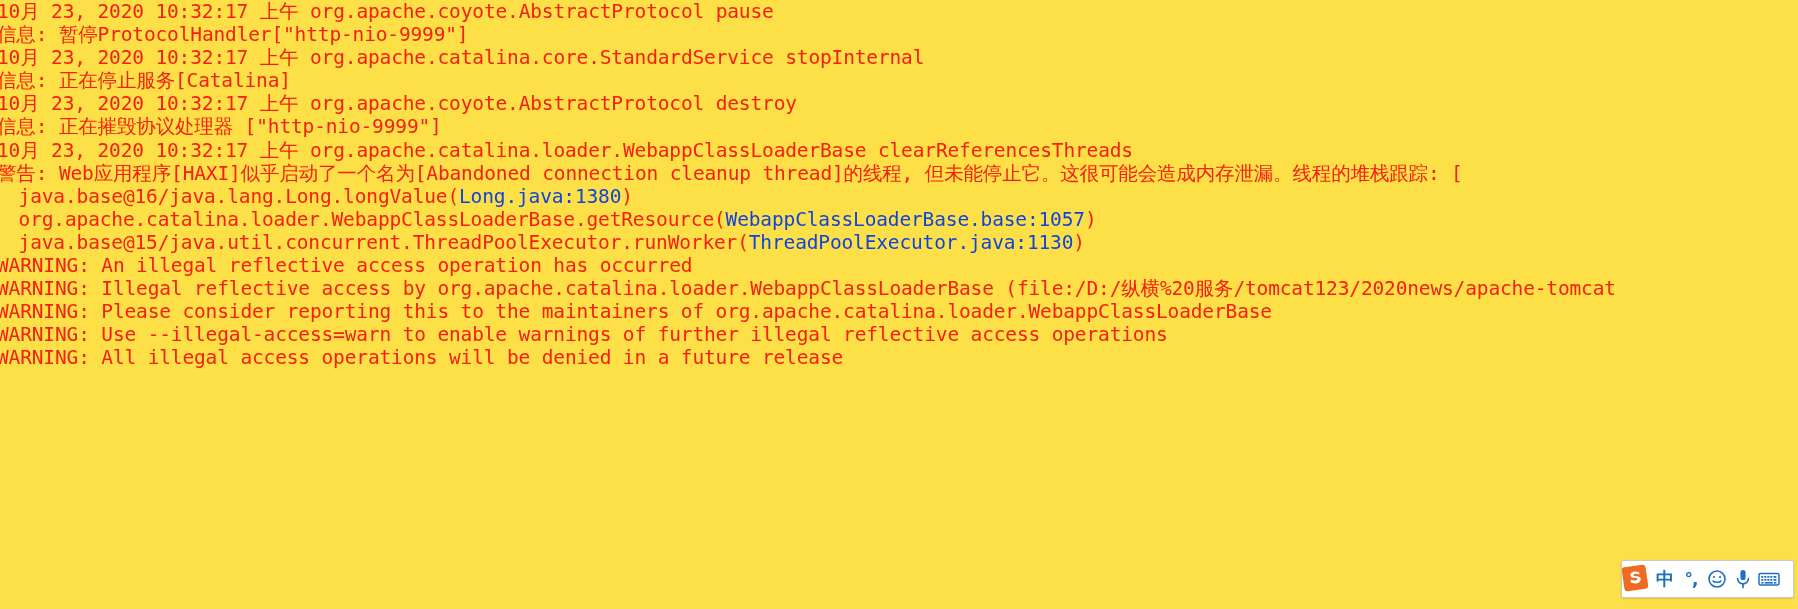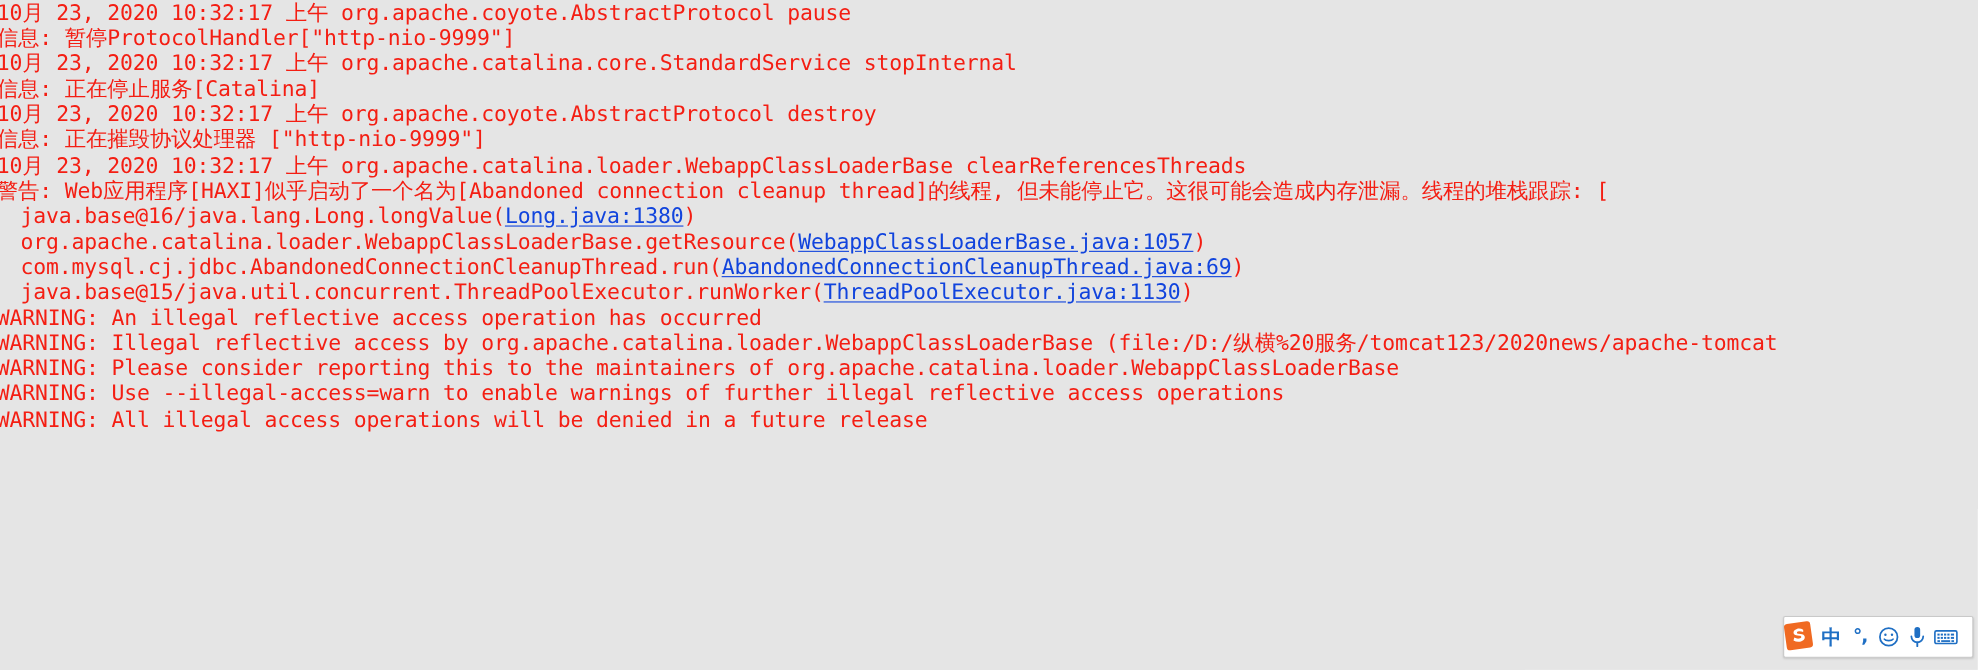--- a/index.html
+++ b/index.html
@@ -14,21 +14,21 @@
     font-family: "DejaVu Sans Mono", "Liberation Mono", monospace;
   }
 
   #console {
     position: absolute;
     left: 0;
     top: 0;
     width: 1798px;
     height: 609px;
     overflow: hidden;
-    background: #e5e5e5;
+    background: #fde047;
   }
 
   .log-line {
     color: #f41e13;
     font-family: "DejaVu Sans Mono", "Liberation Mono", monospace;
     font-size: 19.5px;
     line-height: 23.1px;
     white-space: pre;
     letter-spacing: -0.15px;
     font-weight: 400;
@@ -39,21 +39,20 @@
   
   .flush {
     margin-left: -3px;
   }
   .indent1 {
     padding-left: 7px;
   }
 
   .lnk {
     color: #1144dd;
-    text-decoration: underline;
     text-underline-offset: 2px;
   }
 
   
   #ime-bar {
     position: absolute;
     left: 1621px;
     top: 560px;
     width: 173px;
     height: 38px;
@@ -102,22 +101,21 @@
 <div id="console">
     <div class="log-line flush"><span>10月 23, 2020 10:32:17 上午 org.apache.coyote.AbstractProtocol pause</span></div>
     <div class="log-line flush"><span>信息: 暂停ProtocolHandler["http-nio-9999"]</span></div>
     <div class="log-line flush"><span>10月 23, 2020 10:32:17 上午 org.apache.catalina.core.StandardService stopInternal</span></div>
     <div class="log-line flush"><span>信息: 正在停止服务[Catalina]</span></div>
     <div class="log-line flush"><span>10月 23, 2020 10:32:17 上午 org.apache.coyote.AbstractProtocol destroy</span></div>
     <div class="log-line flush"><span>信息: 正在摧毁协议处理器 ["http-nio-9999"]</span></div>
     <div class="log-line flush"><span>10月 23, 2020 10:32:17 上午 org.apache.catalina.loader.WebappClassLoaderBase clearReferencesThreads</span></div>
     <div class="log-line flush"><span>警告: Web应用程序[HAXI]似乎启动了一个名为[Abandoned connection cleanup thread]的线程, 但未能停止它。这很可能会造成内存泄漏。线程的堆栈跟踪: [</span></div>
     <div class="log-line indent1"><span> java.base@16/java.lang.Long.longValue(</span><span class="lnk">Long.java:1380</span><span>)</span></div>
-    <div class="log-line indent1"><span> org.apache.catalina.loader.WebappClassLoaderBase.getResource(</span><span class="lnk">WebappClassLoaderBase.java:1057</span><span>)</span></div>
-    <div class="log-line indent1"><span> com.mysql.cj.jdbc.AbandonedConnectionCleanupThread.run(</span><span class="lnk">AbandonedConnectionCleanupThread.java:69</span><span>)</span></div>
+    <div class="log-line indent1"><span> org.apache.catalina.loader.WebappClassLoaderBase.getResource(</span><span class="lnk">WebappClassLoaderBase.base:1057</span><span>)</span></div>
     <div class="log-line indent1"><span> java.base@15/java.util.concurrent.ThreadPoolExecutor.runWorker(</span><span class="lnk">ThreadPoolExecutor.java:1130</span><span>)</span></div>
     <div class="log-line flush"><span>WARNING: An illegal reflective access operation has occurred</span></div>
     <div class="log-line flush"><span>WARNING: Illegal reflective access by org.apache.catalina.loader.WebappClassLoaderBase (file:/D:/纵横%20服务/tomcat123/2020news/apache-tomcat</span></div>
     <div class="log-line flush"><span>WARNING: Please consider reporting this to the maintainers of org.apache.catalina.loader.WebappClassLoaderBase</span></div>
     <div class="log-line flush"><span>WARNING: Use --illegal-access=warn to enable warnings of further illegal reflective access operations</span></div>
     <div class="log-line flush"><span>WARNING: All illegal access operations will be denied in a future release</span></div>
   </div>
 
 <div id="ime-bar">
   <div class="ime-item sogou-logo">

